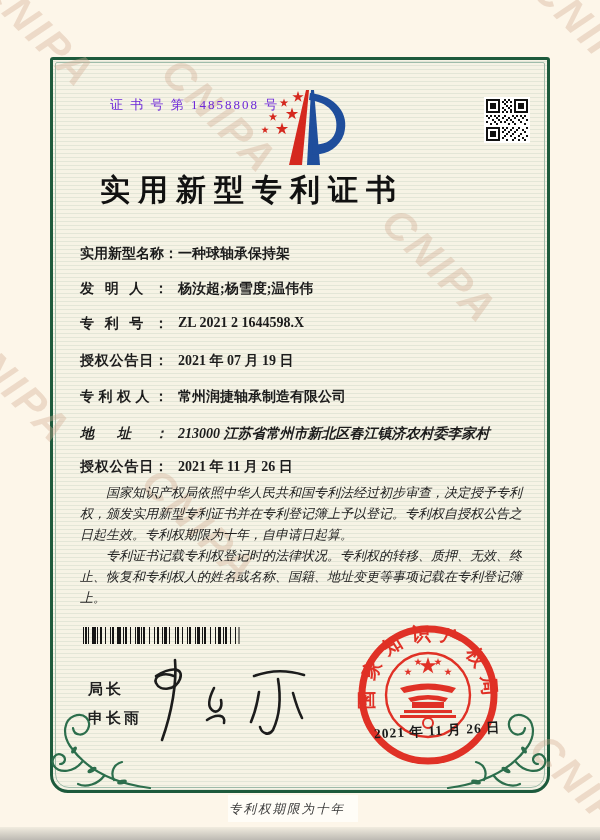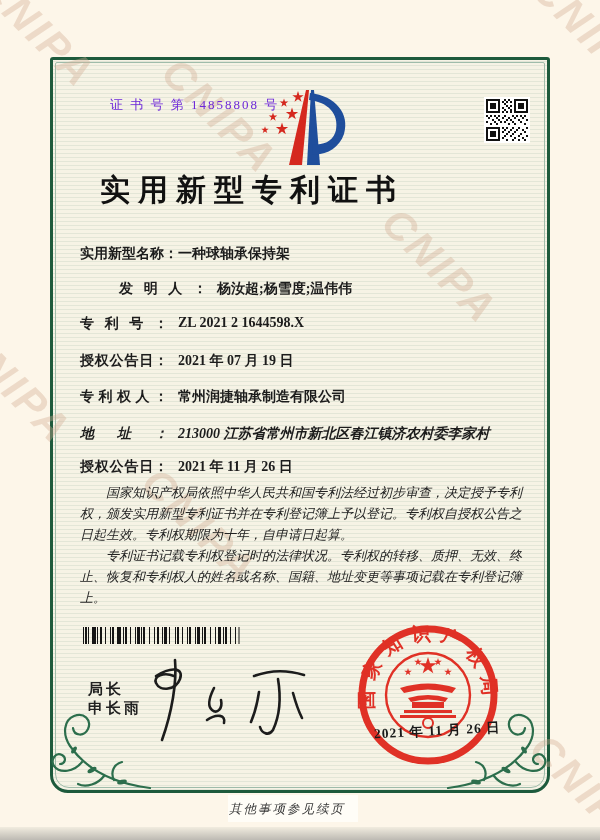--- a/index.html
+++ b/index.html
@@ -37,21 +37,21 @@
   .lbl2 { display:inline-block; width:92px; text-align:justify; text-align-last:justify; }
 
   .paras { position:absolute; left:80px; top:482px; width:442px; font-size:13px; line-height:1.62;
            font-style:italic; color:#222; }
   .paras p { text-indent:2em; }
 
   .barcode { position:absolute; left:82px; top:627px; }
 
   .director { position:absolute; left:88px; top:680px; font-family:"Liberation Sans", sans-serif;
               font-size:15px; font-weight:700; letter-spacing:3px; color:#222; }
-  .director .name { }
+  .director .name { margin-top:10px; }
   .signature { position:absolute; left:130px; top:652px; }
 
   .seal { position:absolute; left:342px; top:609px; opacity:0.93; }
   .seal-date { position:absolute; left:374px; top:722px; font-size:13.5px; font-weight:600;
                letter-spacing:1px; color:#1a1a1a; transform:rotate(-3deg); white-space:nowrap; }
 
   .page-num { position:absolute; left:0; top:764px; width:600px; text-align:center; font-size:12.5px; color:#333; }
 
   .foot-patch { position:absolute; left:228px; top:795px; width:130px; height:27px; background:#fffdf7; }
   .foot-note { position:absolute; left:287px; top:801px; transform:translateX(-50%);
@@ -121,21 +121,21 @@
                  M10,20h1v1h-1z M13,20h1v1h-1z M16,20h1v1h-1z M19,20h1v1h-1z"></path>
       </g>
     </svg>
 
     <div class="title">实用新型专利证书</div>
 
     <div class="rows">
       <div class="row" style="top:245px;">
         <span class="lbl">实用新型名称：</span><span class="val">一种球轴承保持架</span>
       </div>
-      <div class="row" style="top:280px;margin-left:39px;">
+      <div class="row" style="top:280px;">
         <span class="lbl">发明人：</span><span class="val">杨汝超;杨雪度;温伟伟</span>
       </div>
       <div class="row" style="top:315px;">
         <span class="lbl">专利号：</span><span class="val">ZL 2021 2 1644598.X</span>
       </div>
       <div class="row" style="top:352px;">
         <span class="lbl">授权公告日：</span><span class="val">2021 年 07 月 19 日</span>
       </div>
       <div class="row" style="top:388px;">
         <span class="lbl">专利权人：</span><span class="val">常州润捷轴承制造有限公司</span>
@@ -200,21 +200,21 @@
         <rect x="58" y="106" width="56" height="3"></rect>
       </g>
       <circle cx="86" cy="86" r="42" fill="none" stroke="#df2318" stroke-width="2.4"></circle>
       <circle cx="86" cy="114" r="5" fill="none" stroke="#df2318" stroke-width="2"></circle>
     </svg>
 
     <div class="seal-date">2021 年 11 月 26 日</div>
 
 
     <div class="foot-patch"></div>
-    <div class="foot-note">其他事项参见续页</div>
+    <div class="foot-note">专利权期限为十年</div>
   </div>
 
   <svg class="flourish fl-left" width="110" height="110" viewBox="0 0 110 110">
     <g stroke="#2c6e4c" stroke-width="2.2" fill="none" stroke-linecap="round">
       <path d="M106,104 C74,100 44,88 26,62 C18,50 20,36 30,32 C40,28 48,36 44,45 C40,53 30,52 29,44"></path>
       <path d="M38,78 C30,88 16,90 10,82 C6,75 12,68 18,71 C23,74 21,80 16,80"></path>
       <path d="M60,92 C54,100 42,104 34,100"></path>
       <path d="M70,96 C66,88 70,80 78,78"></path>
     </g>
     <g fill="#2c6e4c">

